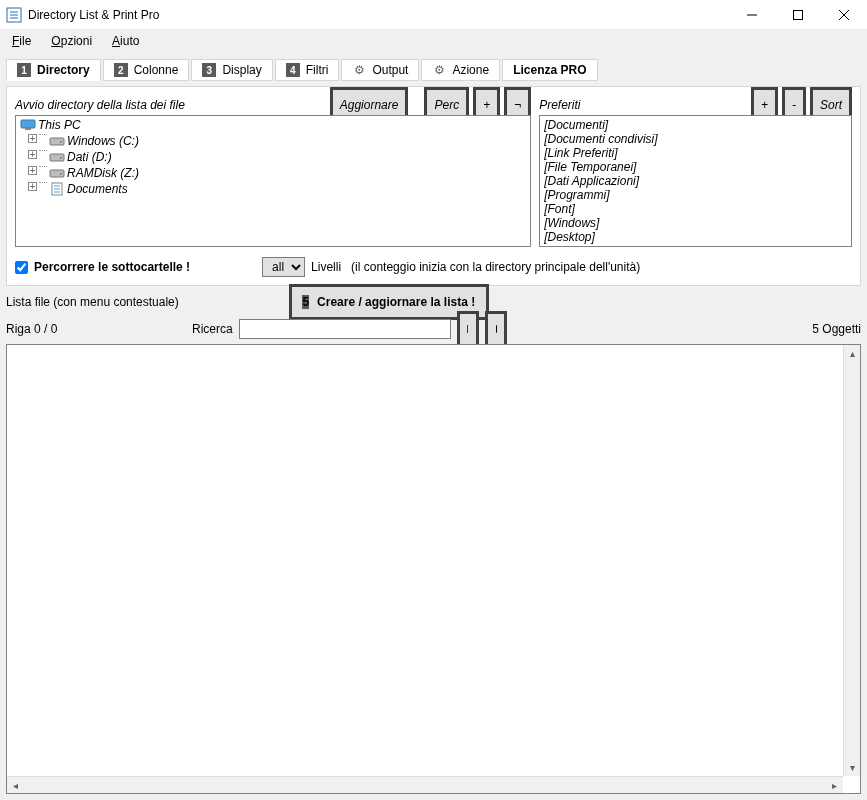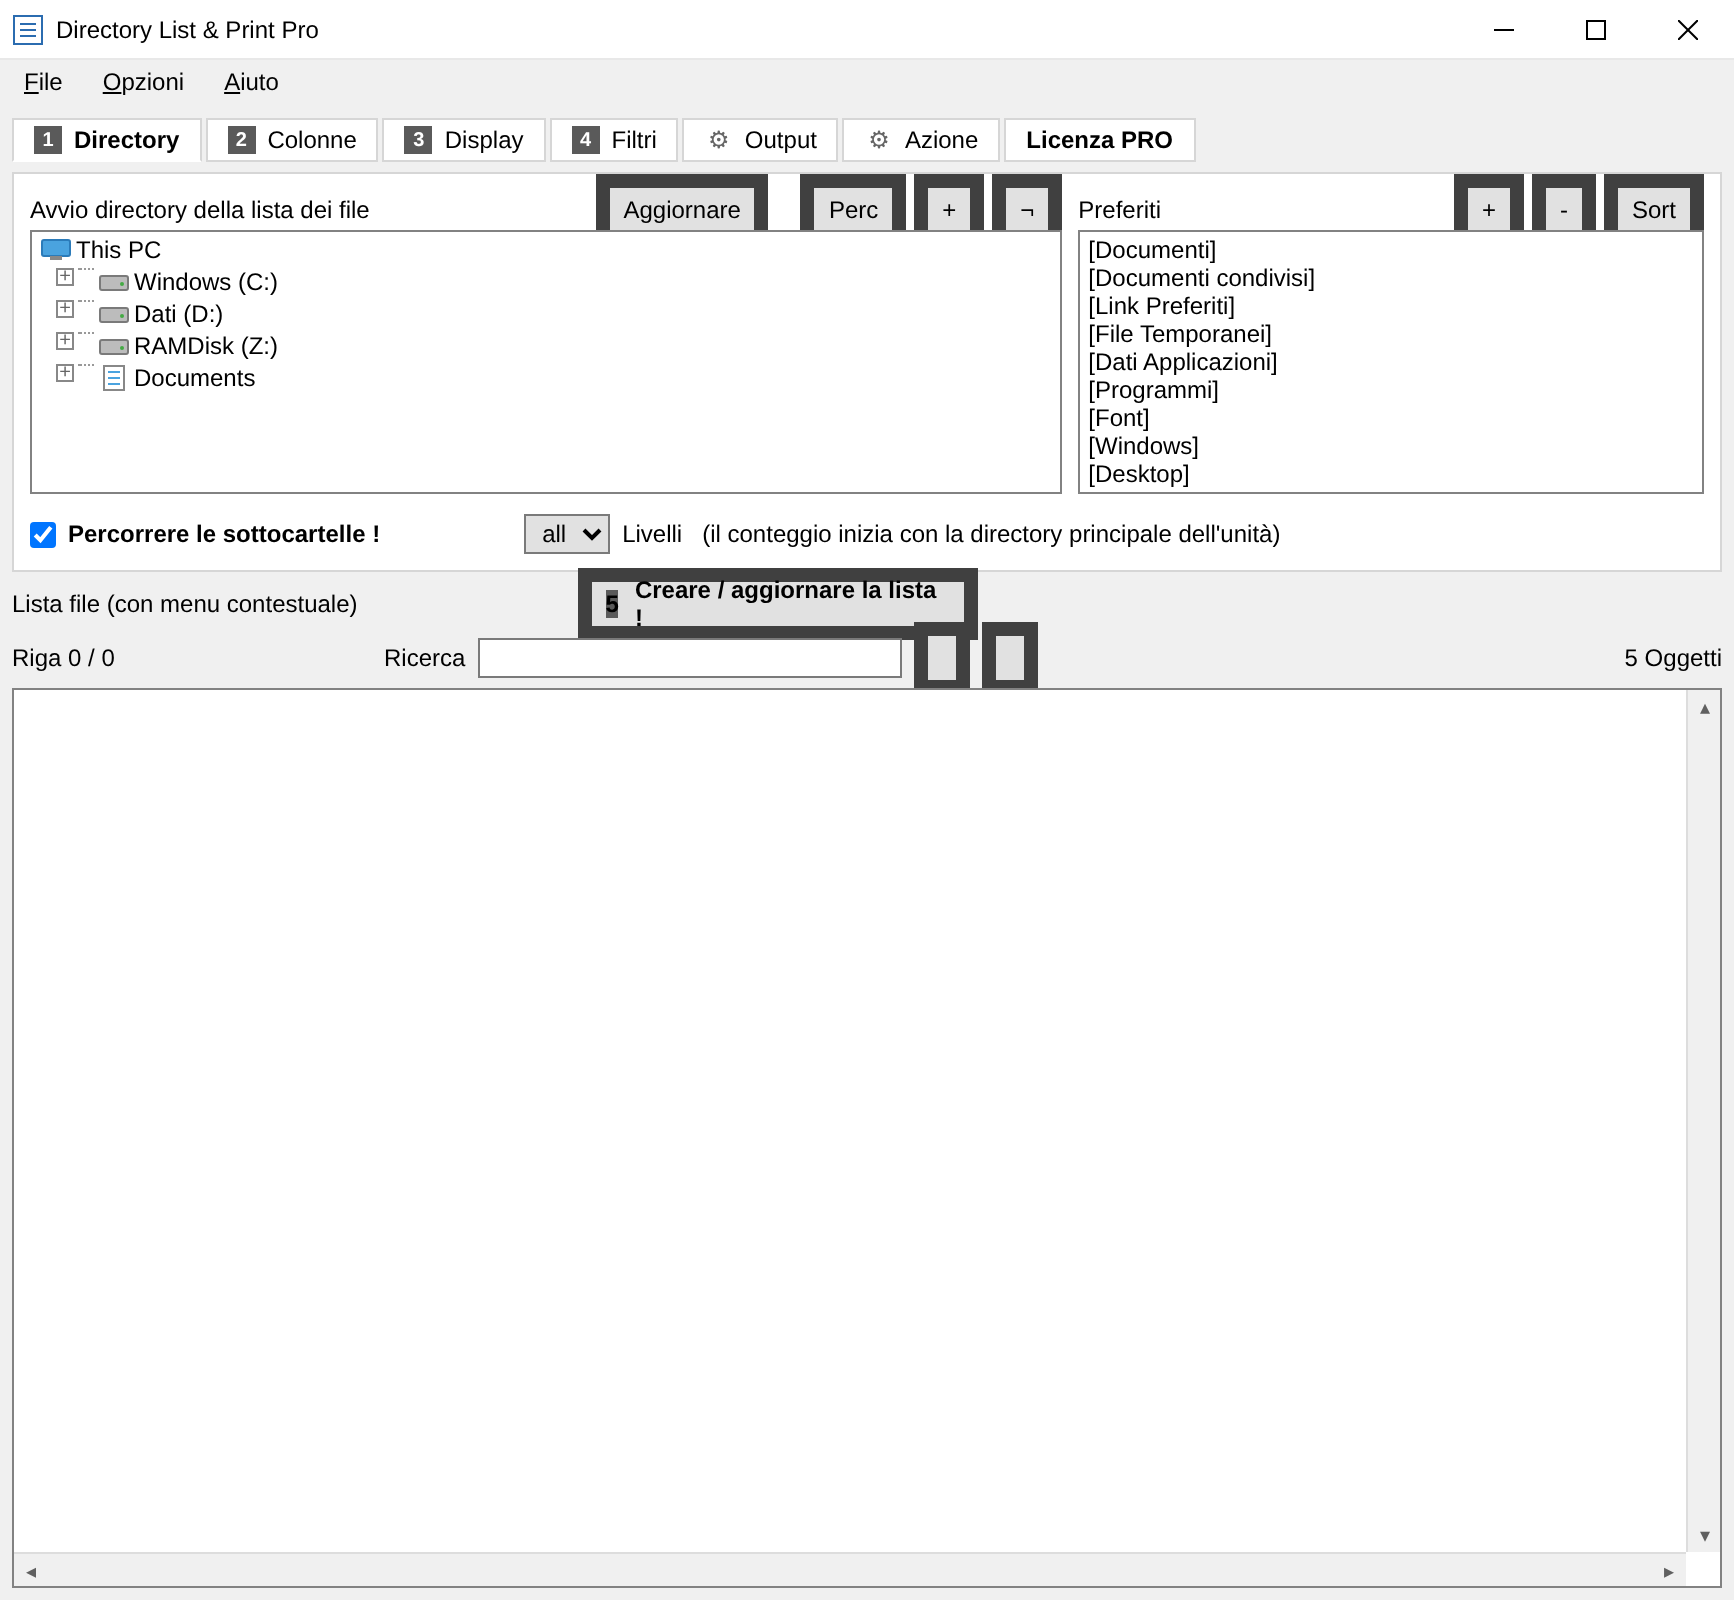--- a/index.html
+++ b/index.html
@@ -13,32 +13,32 @@
 .menubar .menu-item .ul { text-decoration: underline; }
 .content { flex: 1; display: flex; flex-direction: column; padding: 6px; gap: 4px; }
 .tabs { display: flex; gap: 2px; height: 24px; }
 .tab { background: #fff; border: 1px solid #d6d6d6; padding: 3px 10px; display: flex; align-items: center; gap: 6px; height: 22px; position: relative; top: 1px; }
 .tab.active { border-bottom: 1px solid #fff; font-weight: bold; z-index: 2; }
 .tab .badge { width: 14px; height: 14px; background: #5a5a5a; color: #fff; font-size: 10px; display: flex; align-items: center; justify-content: center; font-weight: bold; }
 .tab .gear { width: 14px; height: 14px; display:flex; align-items:center; justify-content:center; color:#666; }
 .panel { background: #fff; border: 1px solid #d6d6d6; padding: 8px; }
 .panel1 { display: flex; flex-direction: column; gap: 6px; }
 .spacer { flex: 1; }
-.btn { background: #e1e1e1; border: 7px solid #404040; padding: 1px 7px; height: 36px; display: inline-flex; align-items: center; justify-content: center; cursor: default; font-size: 12px; }
-.two-col { display: flex; gap: 8px; }
+.btn { background: #e1e1e1; border: 3px solid #404040; padding: 1px 7px; height: 36px; display: inline-flex; align-items: center; justify-content: center; cursor: default; font-size: 12px; }
+.two-col { display: flex; gap: 8px; font-style: italic; }
 .listbox { background: #fff; border: 1px solid #828282; padding: 2px 4px; overflow: auto; }
 .tree { height: 196px; flex: 1.65; font-size: 12px; }
 .favs { height: 196px; flex: 1; font-size: 12px; line-height: 14px; }
 .tree-item { display: flex; align-items: flex-start; gap: 2px; height: 16px; }
 .tree-item .exp { width: 12px; text-align: center; color: #666; font-size: 11px; cursor: default; }
 .tree-item .exp.box { border: 1px solid #888; width: 9px; height: 9px; line-height: 7px; font-size: 10px; }
 .tree-item .ticon { width: 16px; height: 14px; display:flex; align-items:center; justify-content:center; }
 .subfolder-row { display: flex; align-items: center; gap: 6px; margin-top: 4px; }
 .checkbox { width: 13px; height: 13px; }
-.select { height: 20px; border: 1px solid #7a7a7a; background: #e1e1e1; padding: 0 4px; }
+.select { height: 20px; border: 1px solid #7a7a7a; background: #e1e1e1; padding: 0 4px; text-align: right; }
 .section-label { font-size: 12px; }
 .mid-row { display: flex; align-items: center; gap: 10px; height: 24px; }
 .wide-btn { flex: 0 0 200px; justify-content: center; display: flex; gap: 8px; }
 .search-row { display: flex; align-items: center; gap: 6px; height: 22px; }
 .input { background: #fff; border: 1px solid #7a7a7a; height: 20px; padding: 0 4px; flex: 1; }
 .big-list { background: #fff; border: 1px solid #828282; flex: 1; position: relative; overflow: auto; }
 .scrollbar-v { position: absolute; right: 0; top: 0; bottom: 17px; width: 17px; background: #f0f0f0; border-left: 1px solid #ddd; display:flex; flex-direction:column; }
 .scrollbar-h { position: absolute; left: 0; right: 17px; bottom: 0; height: 17px; background: #f0f0f0; border-top: 1px solid #ddd; display:flex; }
 .sb-btn { width:17px; height:17px; display:flex; align-items:center; justify-content:center; color:#606060; font-size:10px; }
 .bold { font-weight: bold; }

